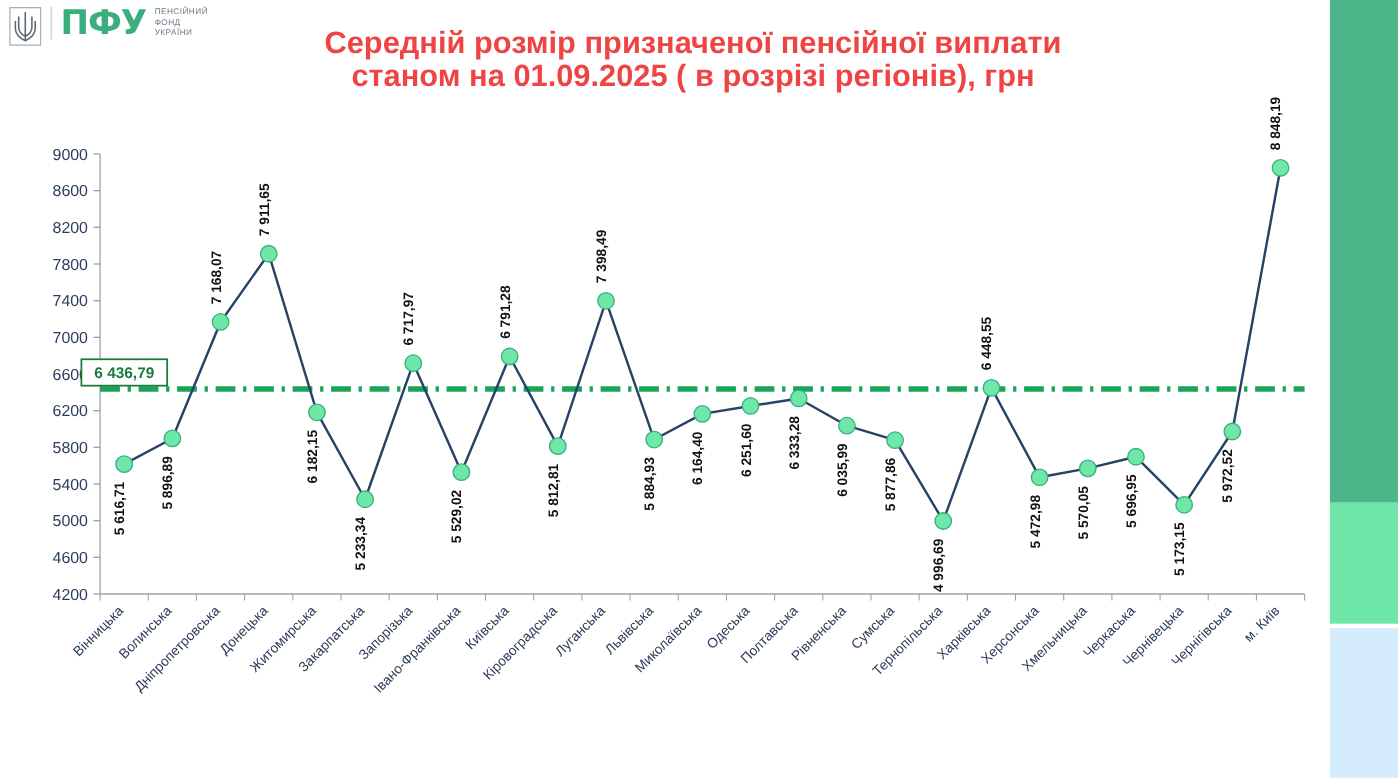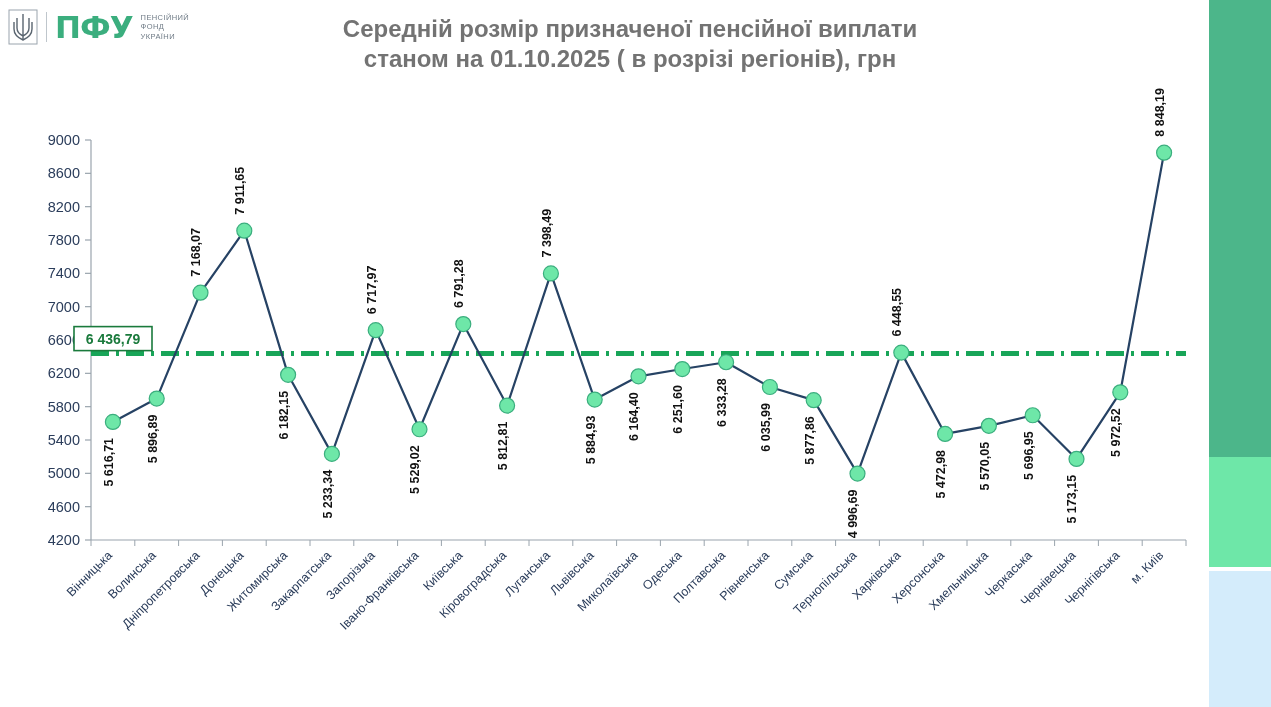--- a/index.html
+++ b/index.html
@@ -8,31 +8,31 @@
     font-family:"Liberation Sans","DejaVu Sans",sans-serif;position:relative;
   }
   
   #color-bands{position:absolute;top:0;right:0;width:62px;height:707px;}
   .band{position:absolute;left:0;width:62px;}
   #band-teal{top:0;height:457px;background:#4CB68A;}
   #band-mint{top:457px;height:110px;background:#6EE7A8;}
   #band-blue{top:571px;height:136px;background:#D4ECFB;}
 
   
-  #logo{position:absolute;left:8px;top:6px;display:flex;align-items:center;height:42px;}
+  #logo{position:absolute;left:8px;top:6px;display:flex;align-items:flex-start;height:42px;}
   #trident-emblem{width:30px;height:36px;display:block;}
   #logo-divider{width:1px;height:30px;background:#bfc6cc;margin:0 8px;}
   #logo-pfu{font-weight:bold;font-size:31px;color:#3BAE7E;letter-spacing:-1px;line-height:31px;
             font-family:"DejaVu Sans","Liberation Sans",sans-serif;}
   #logo-sub{margin-left:8px;font-size:7.5px;line-height:9.5px;color:#6f7b86;font-weight:normal;letter-spacing:.4px;}
 
   
   #chart-title{
-    position:absolute;left:250px;top:14px;width:760px;text-align:center;
-    color:#737373;font-weight:bold;font-size:24px;line-height:30px;
+    position:absolute;left:250px;top:24px;width:760px;text-align:center;
+    color:#ef4444;font-weight:bold;font-size:28px;line-height:30px;
   }
 
   
   #chart-area{position:absolute;left:0;top:0;width:1271px;height:707px;}
   #plot-svg{position:absolute;left:0;top:0;}
 
   .ytick-label{font-size:14.5px;fill:#2b3d5b;font-family:"Liberation Sans",sans-serif;}
   .xcat-label{font-size:12.5px;fill:#2b3d5b;font-family:"Liberation Sans",sans-serif;}
   .pt-label{font-size:12.5px;fill:#111111;font-weight:bold;font-family:"Liberation Sans",sans-serif;}
   .avg-label-text{font-size:14px;fill:#1a7a3c;font-weight:bold;font-family:"Liberation Sans",sans-serif;}
@@ -55,21 +55,21 @@
   <div id="logo-pfu">ПФУ</div>
   <div id="logo-sub">
     <div>ПЕНСІЙНИЙ</div>
     <div>ФОНД</div>
     <div>УКРАЇНИ</div>
   </div>
 </div>
 
 <div id="chart-title">
   <div>Середній розмір призначеної пенсійної виплати</div>
-  <div>станом на 01.10.2025 ( в розрізі регіонів), грн</div>
+  <div>станом на 01.09.2025 ( в розрізі регіонів), грн</div>
 </div>
 
 <div id="chart-area">
   <svg id="plot-svg" width="1271" height="707">
     <g id="y-axis-group">
         <line x1="91" y1="140" x2="91" y2="540" stroke="#9aa4ad" stroke-width="1.2"></line>
         <line x1="85" y1="540" x2="91" y2="540" stroke="#9aa4ad" stroke-width="1.2"></line>
         <text x="80" y="545" text-anchor="end" class="ytick-label">4200</text>
         <line x1="85" y1="506.66666666666663" x2="91" y2="506.66666666666663" stroke="#9aa4ad" stroke-width="1.2"></line>
         <text x="80" y="511.66666666666663" text-anchor="end" class="ytick-label">4600</text>

